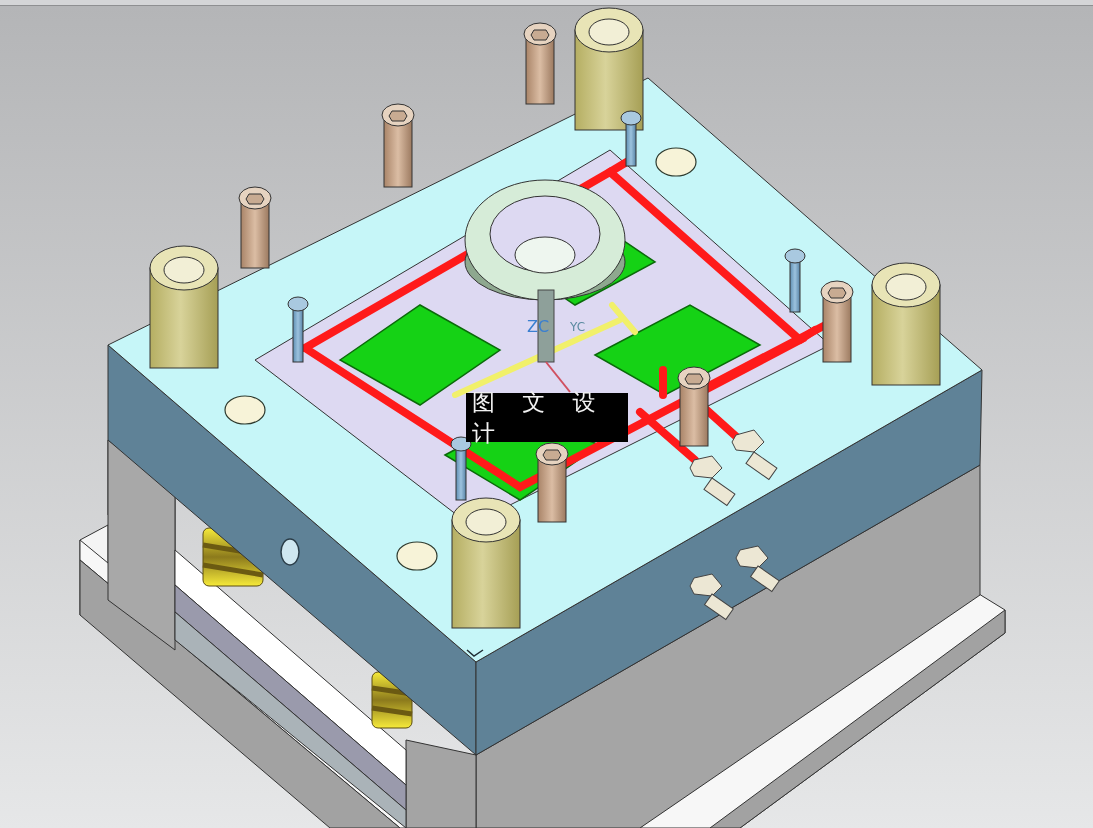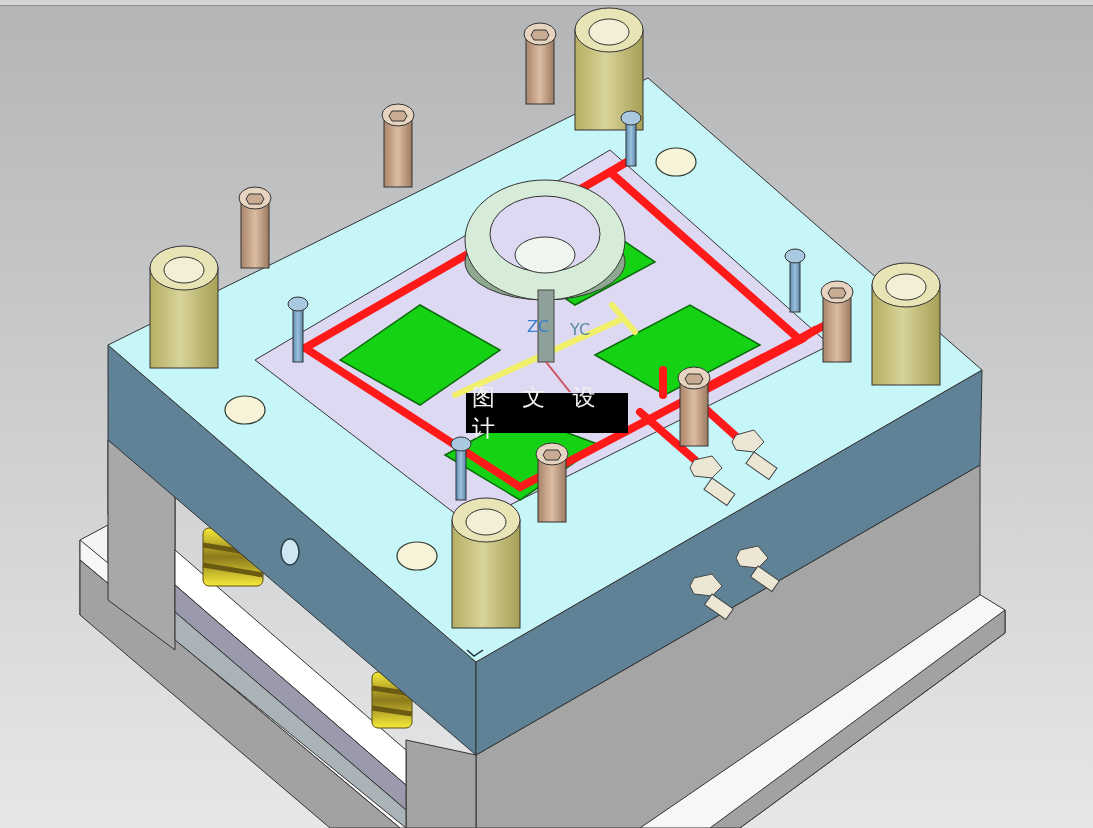--- a/index.html
+++ b/index.html
@@ -1,22 +1,22 @@
 <!DOCTYPE html>
 <html><head>
 <meta charset="utf-8">
 <style>
   html, body { margin:0; padding:0; }
   body { width:1093px; height:828px; overflow:hidden; background:#b8b9bb; font-family:"Liberation Sans", sans-serif; }
   .viewport { position:absolute; left:0; top:0; width:1093px; height:828px; }
   .topbar { position:absolute; left:0; top:0; width:1093px; height:5px; background:#d4d5d7; border-bottom:1px solid #8e8f91; }
   svg.scene { position:absolute; left:0; top:0; }
-  .label-box { position:absolute; left:466px; top:393px; width:162px; height:40px; background:#000; color:#f2f2f2;
+  .label-box { position:absolute; left:466px; top:393px; width:162px; height:49px; background:#000; color:#f2f2f2;
     font-family:"DejaVu Serif", serif; font-size:23px; letter-spacing:10px; display:flex; align-items:center; justify-content:center; padding-left:6px; box-sizing:border-box; }
-  .axis-label { position:absolute; font-family:"DejaVu Sans", sans-serif; font-size:16px; }
+  .axis-label { position:absolute; font-family:"DejaVu Sans", sans-serif; font-size:12px; }
 </style>
 </head>
 <body>
 
 <div class="viewport">
   <div class="topbar"></div>
 
   <svg class="scene" width="1093" height="828" viewBox="0 0 1093 828">
     <defs>
       <linearGradient id="bg" x1="0" y1="0" x2="0" y2="1">

